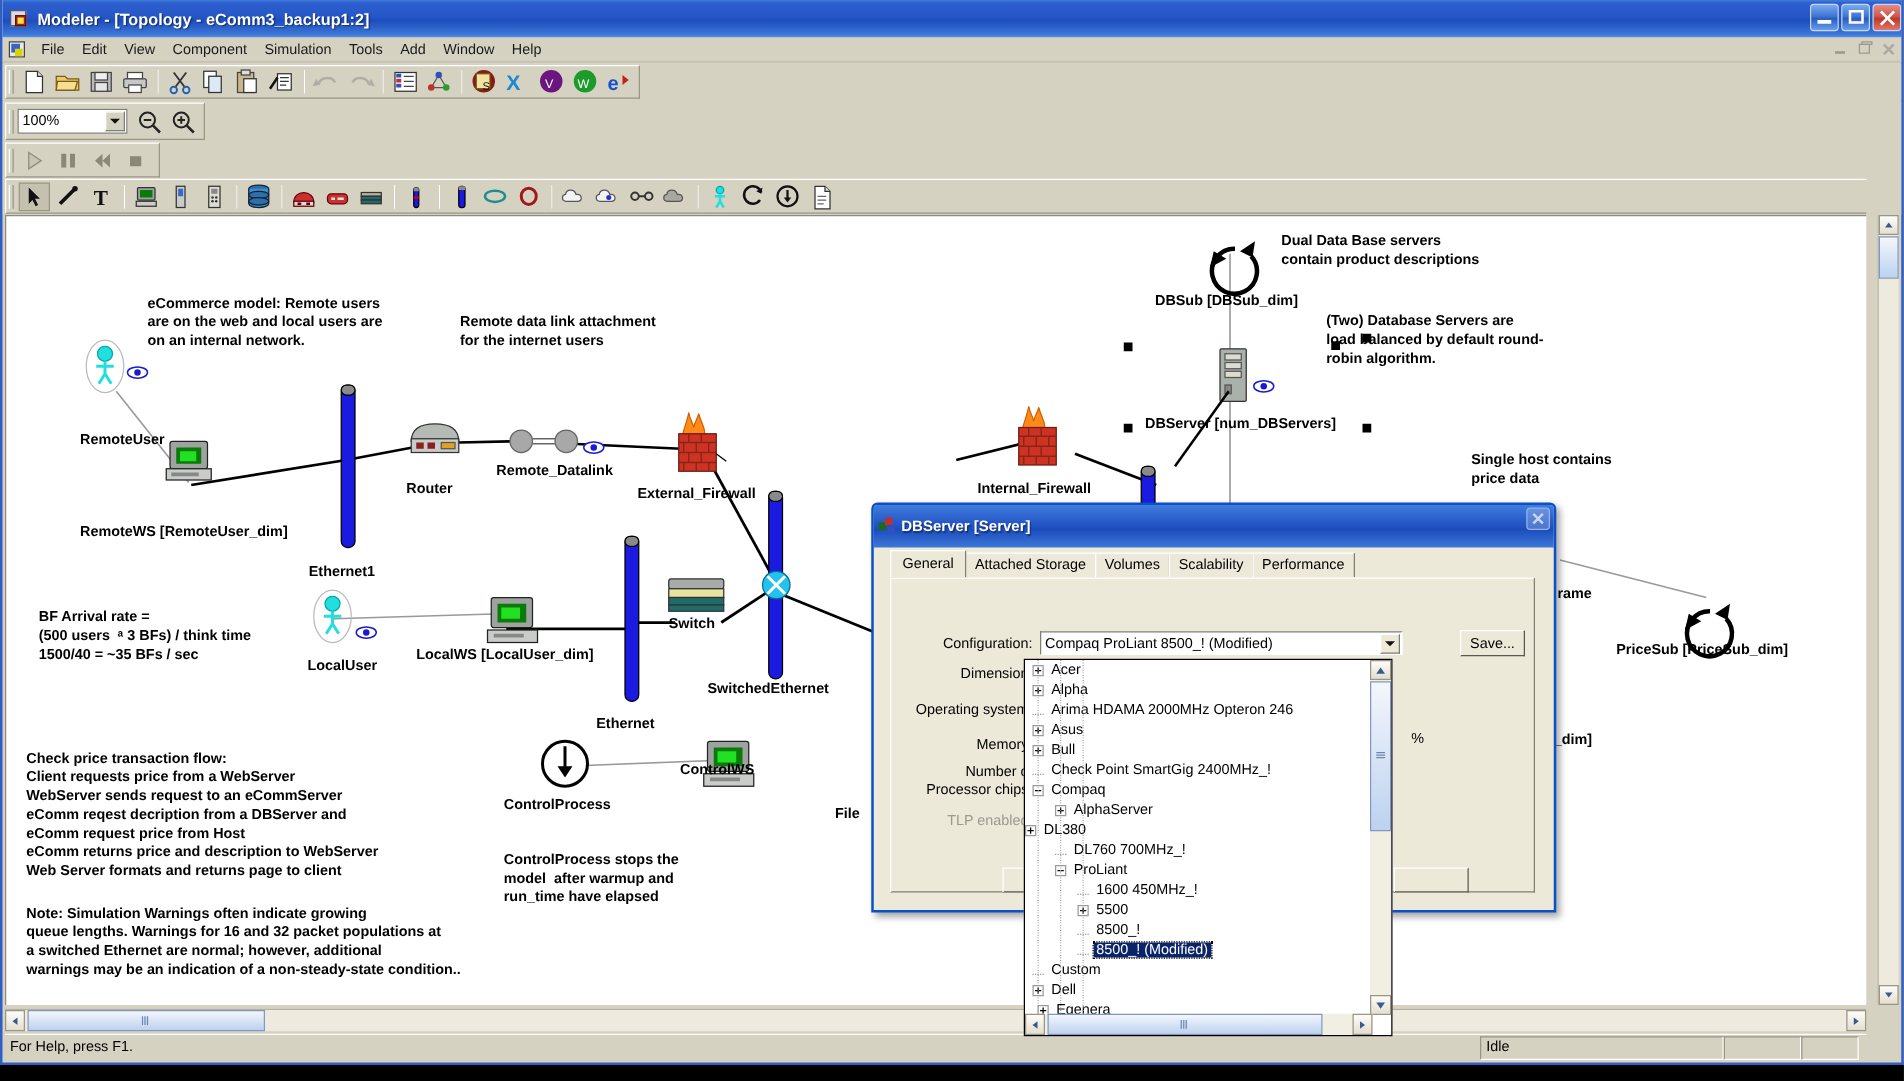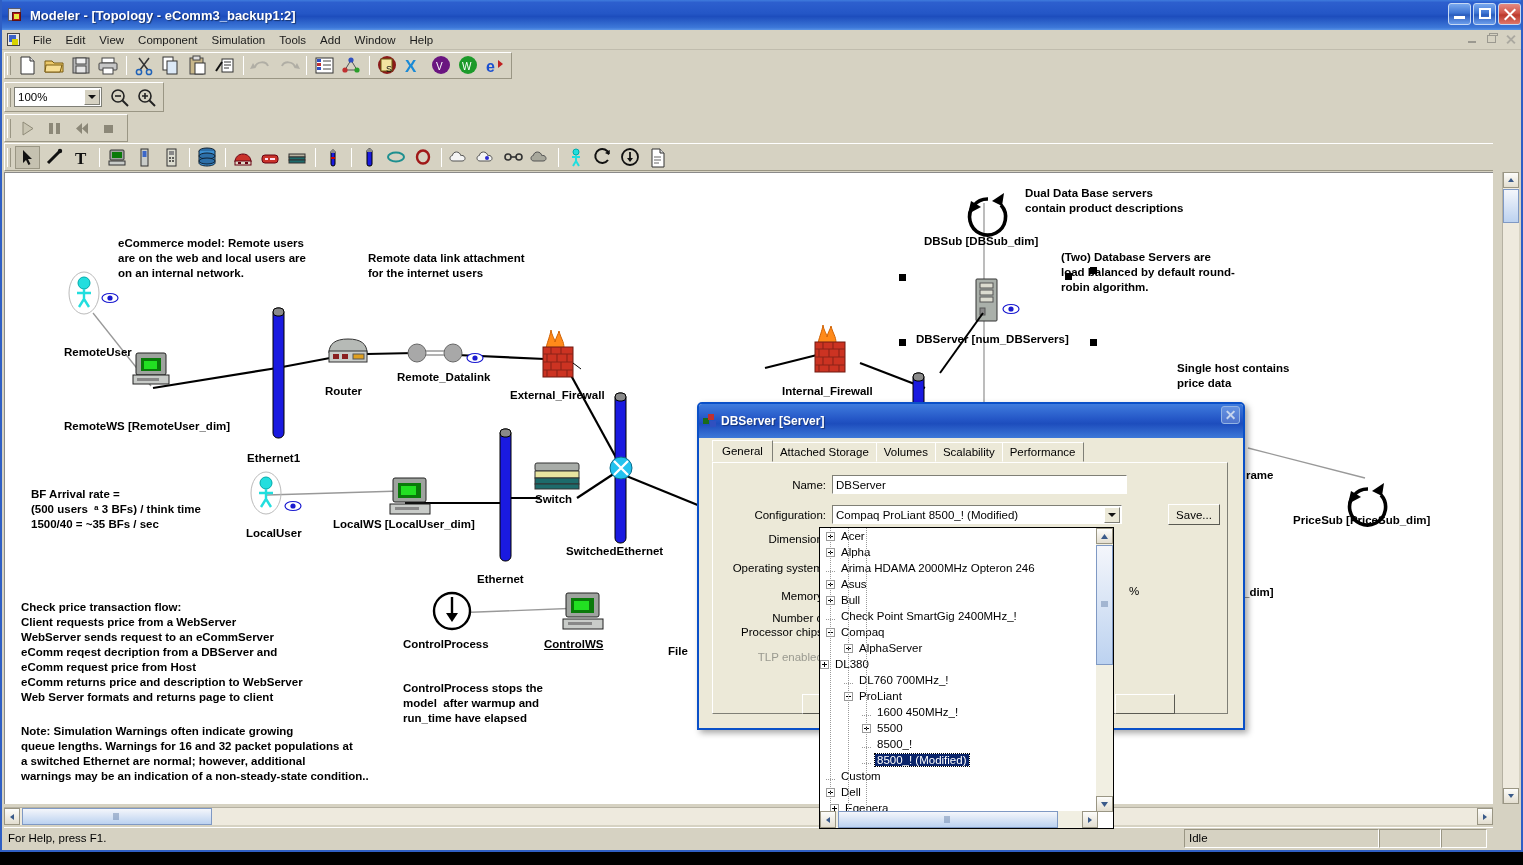--- a/index.html
+++ b/index.html
@@ -799,21 +799,21 @@
     <div class="nodelabel" style="left:320px;top:212px;">Router</div>
     <div class="nodelabel" style="left:392px;top:198px;">Remote_Datalink</div>
     <div class="nodelabel" style="left:505px;top:216px;">External_Firewall</div>
     <div class="nodelabel" style="left:241px;top:354px;">LocalUser</div>
     <div class="nodelabel" style="left:328px;top:345px;">LocalWS [LocalUser_dim]</div>
     <div class="nodelabel" style="left:472px;top:400px;">Ethernet</div>
     <div class="nodelabel" style="left:530px;top:320px;">Switch</div>
     <div class="nodelabel" style="left:561px;top:372px;">SwitchedEthernet</div>
     <div class="nodelabel" style="left:777px;top:212px;">Internal_Firewall</div>
     <div class="nodelabel" style="left:398px;top:465px;">ControlProcess</div>
-    <div class="nodelabel" style="left:539px;top:465px;text-decoration:underline;">ControlWS</div>
+    <div class="nodelabel" style="left:539px;top:437px;">ControlWS</div>
     <div class="nodelabel" style="left:663px;top:472px;">File</div>
     <div class="nodelabel" style="left:919px;top:62px;">DBSub [DBSub_dim]</div>
     <div class="nodelabel" style="left:911px;top:160px;">DBServer [num_DBServers]</div>
     <div class="nodelabel" style="left:1288px;top:341px;">PriceSub [PriceSub_dim]</div>
     <div class="nodelabel" style="left:1241px;top:296px;">rame</div>
     <div class="nodelabel" style="left:1238px;top:413px;">_dim]</div>
   </div>
 
   <div class="vscroll">
     <div class="sbbtn" style="position:absolute;left:0;top:0;width:16px;height:16px;">
@@ -871,24 +871,20 @@
       <div class="tabstrip">
         <div class="tab active">General</div>
         <div class="tab">Attached Storage</div>
         <div class="tab">Volumes</div>
         <div class="tab">Scalability</div>
         <div class="tab">Performance</div>
       </div>
 
       <div class="tabpanel">
 
-        <div class="frow" style="left:8px;top:12px;width:500px;">
-          <div class="flabel" style="width:105px;">Name:</div>
-          <div class="ftext" style="margin-left:6px;width:295px;height:19px;">DBServer</div>
-        </div>
 
         <div class="frow" style="left:8px;top:41px;width:500px;">
           <div class="flabel" style="width:105px;">Configuration:</div>
           <div class="fcombo" style="margin-left:6px;width:290px;height:19px;">
             <span>Compaq ProLiant 8500_!  (Modified)</span>
             <div class="arrow">
                 <div class="tri-d"></div>
               </div>
           </div>
           <div class="btn" style="margin-left:46px;width:52px;height:21px;">Save...</div>

